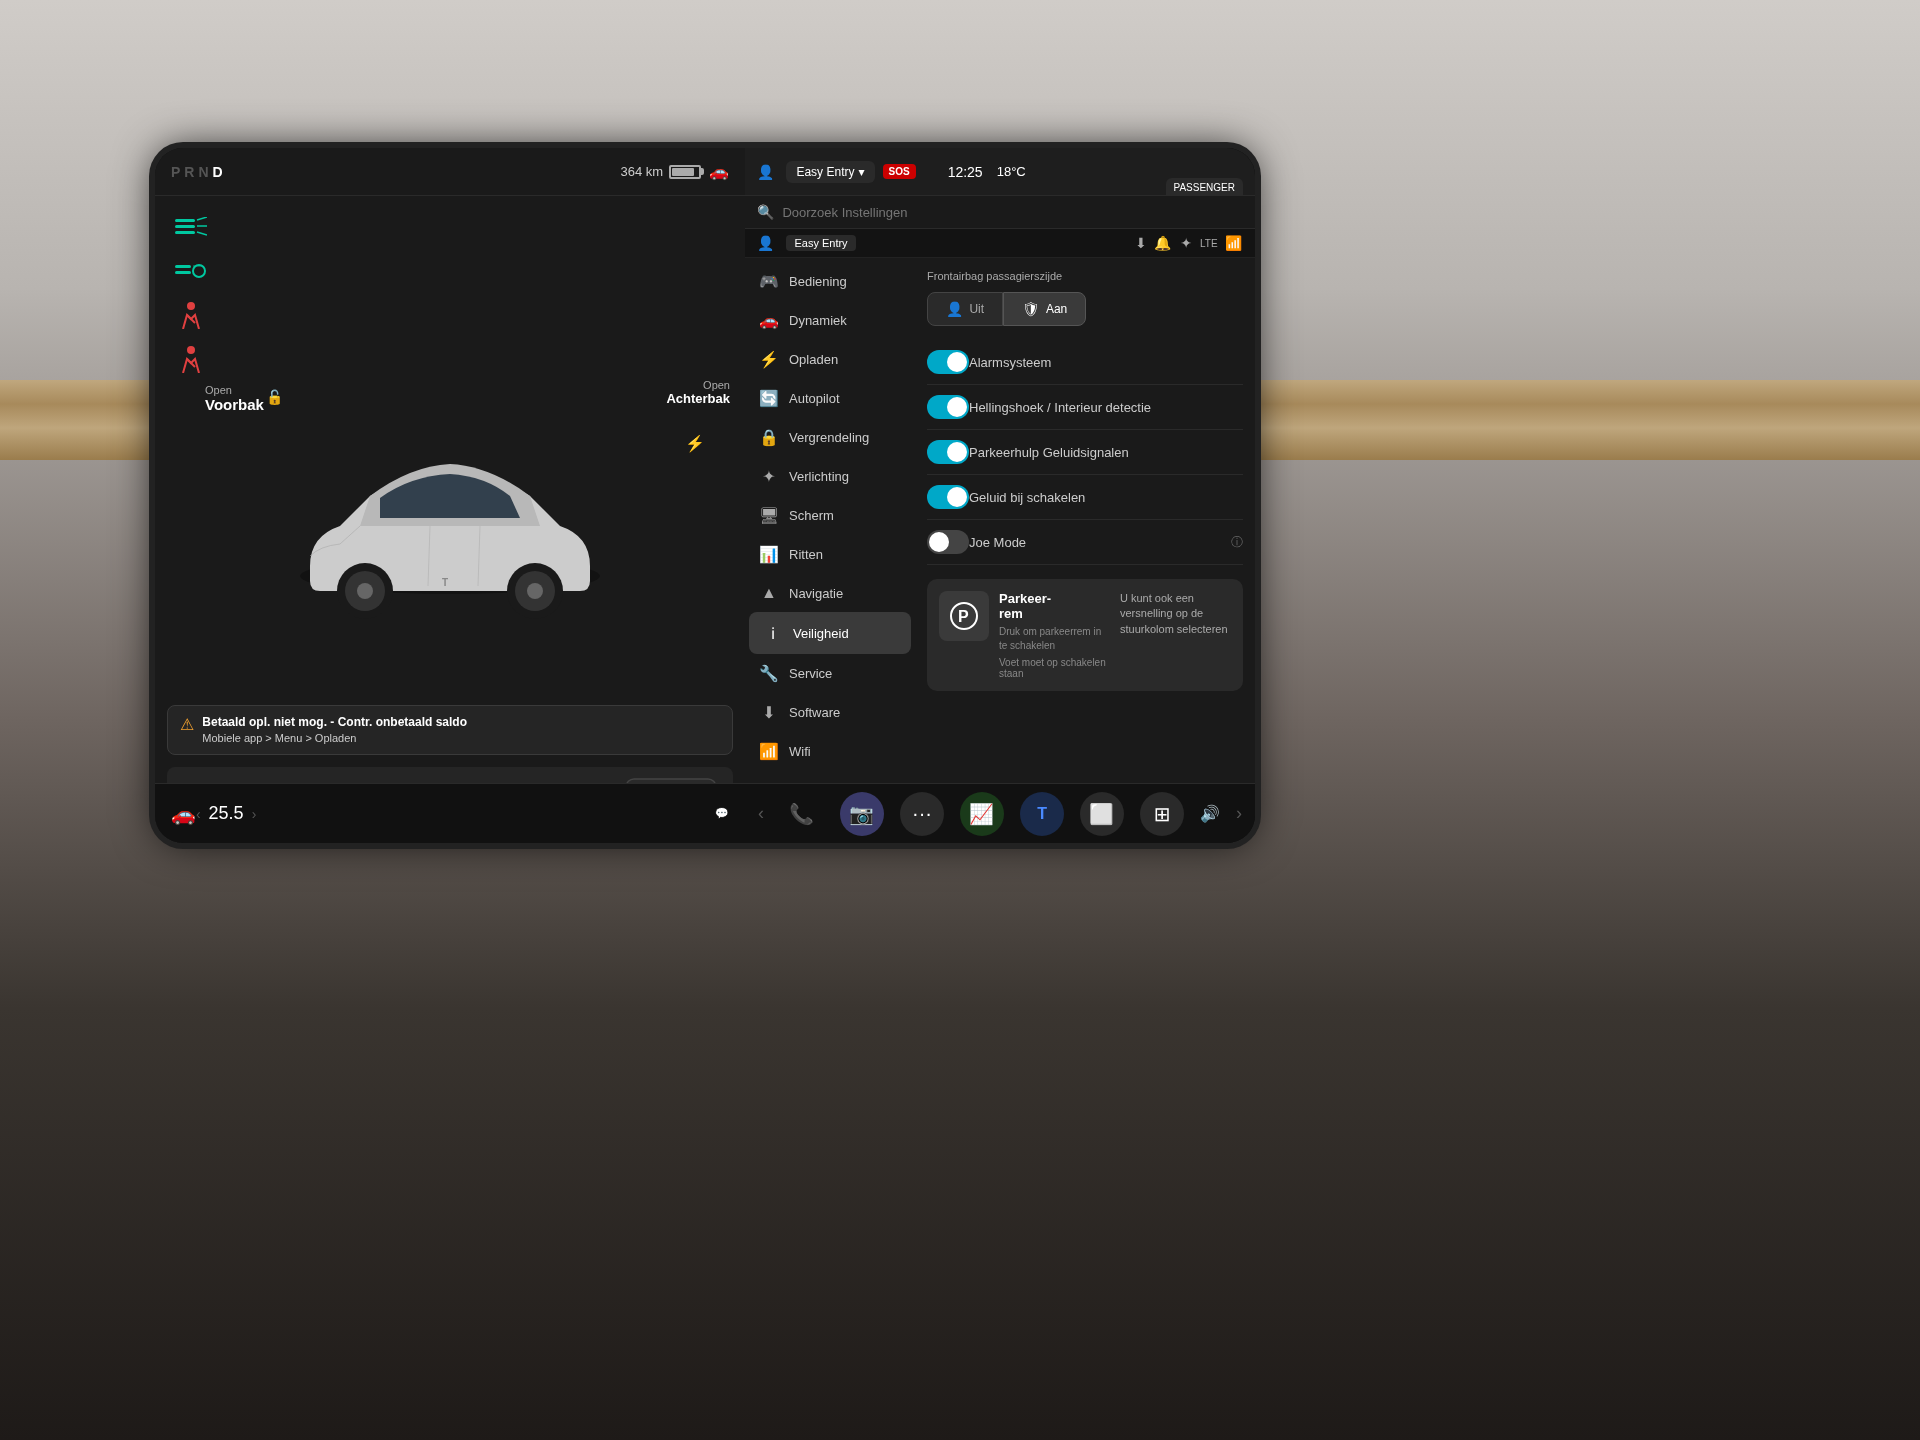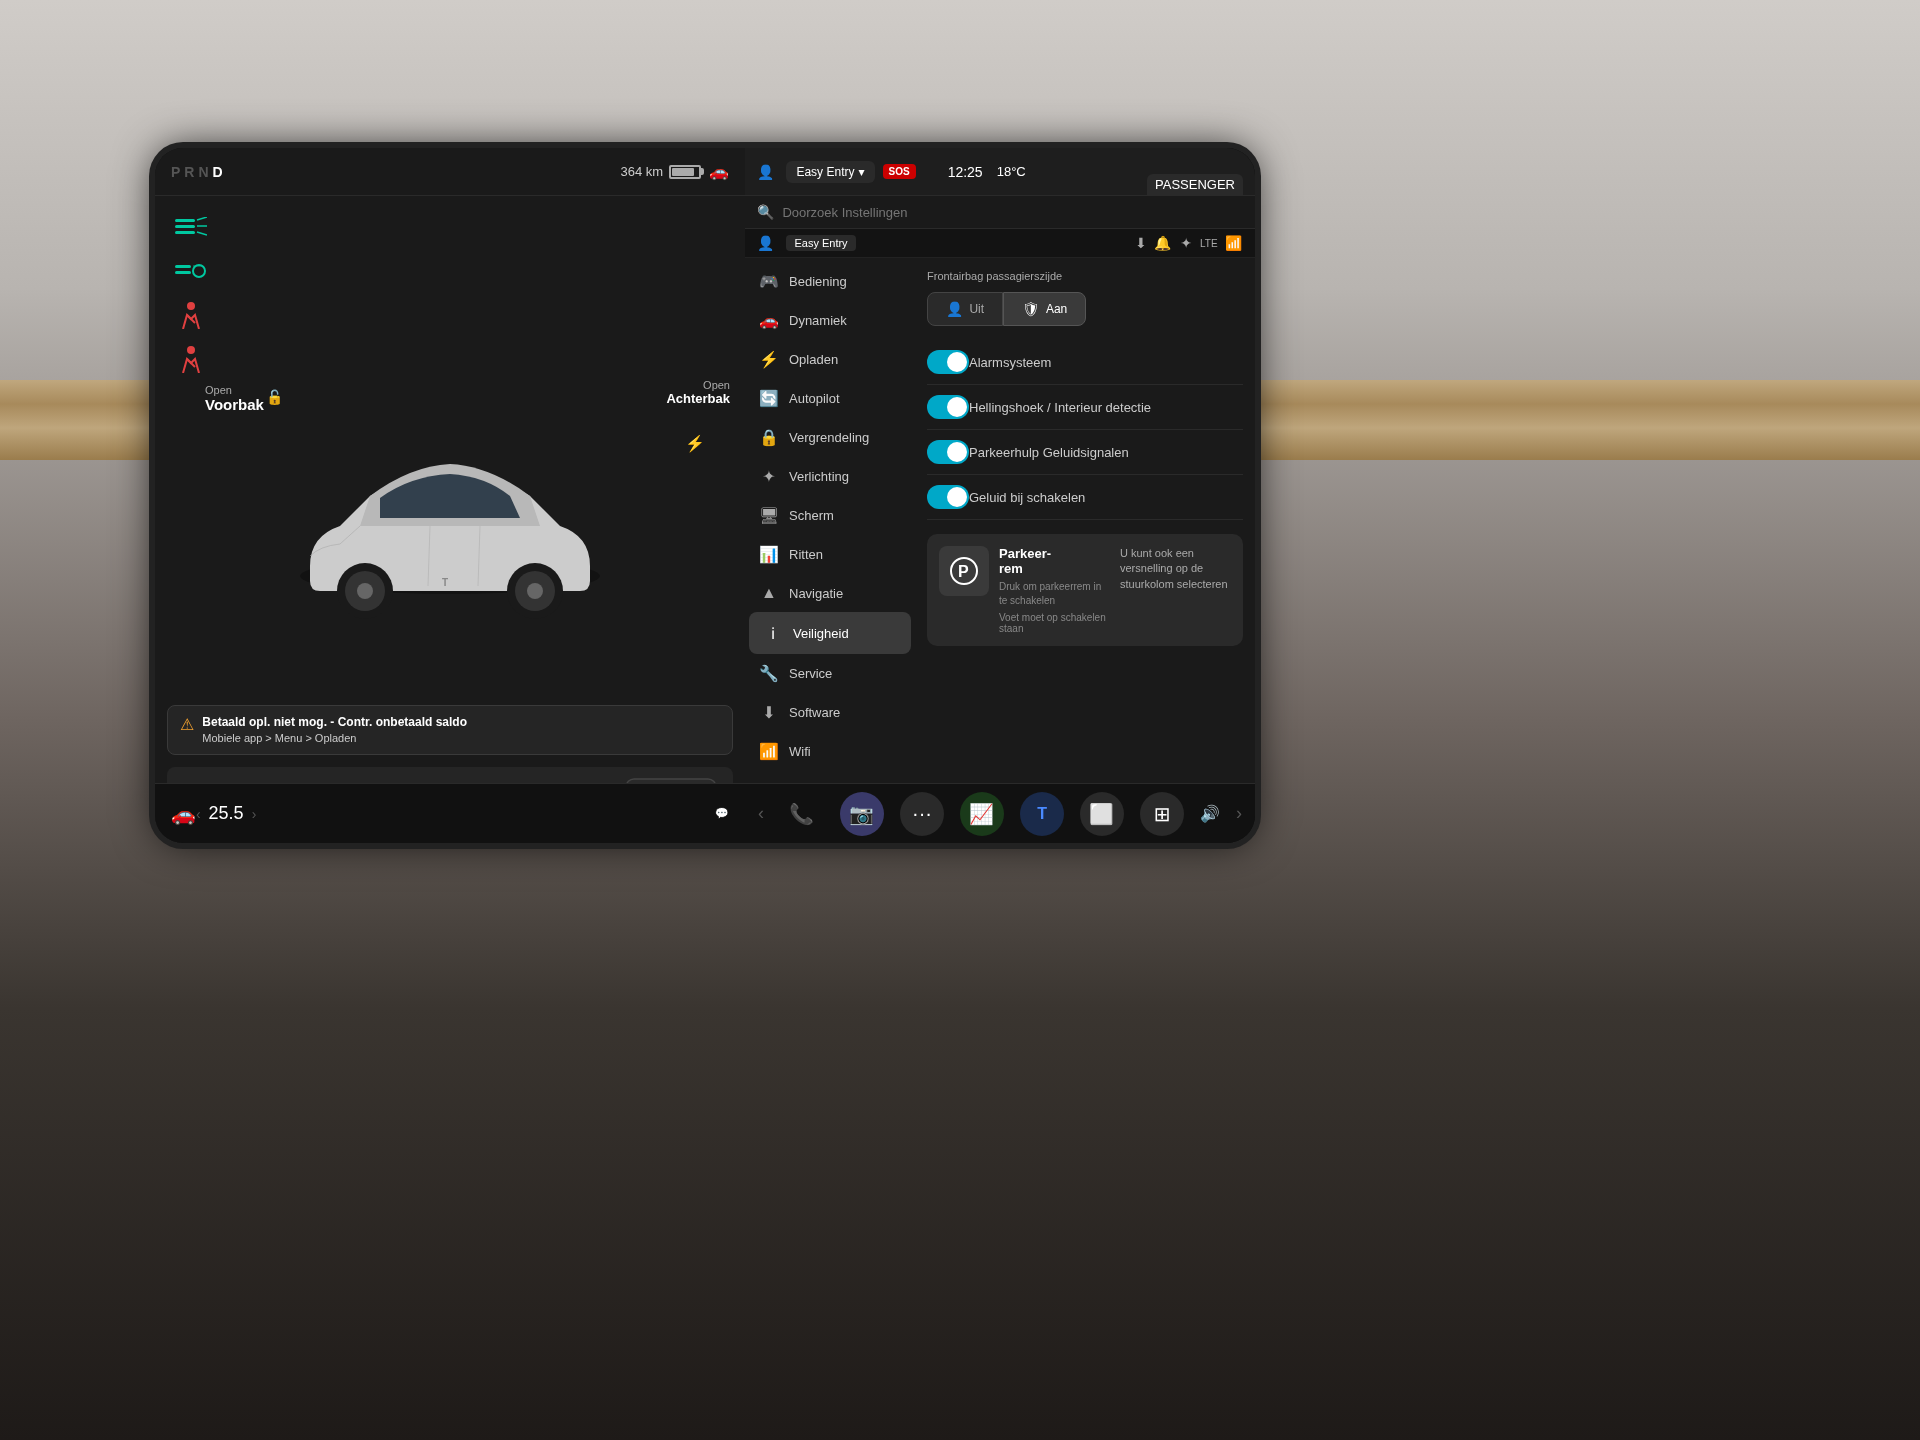--- a/index.html
+++ b/index.html
@@ -269,21 +269,21 @@
     }
 
     .time-display { color: #fff; font-size: 14px; font-weight: 500; }
     .temp-display { color: #fff; font-size: 13px; }
 
     .passenger-airbag {
       margin-left: auto;
       background: #2a2a2a;
       border-radius: 6px;
       padding: 3px 8px;
-      font-size: 13px;
+      font-size: 10px;
       color: #fff;
       text-align: left;
       line-height: 1.3;
       margin-top: 45px;
     }
 
     
     .search-bar {
       background: #1a1a1a;
       padding: 8px 12px;
@@ -750,20 +750,25 @@
             <span class="setting-label">Hellingshoek / Interieur detectie</span>
           </div>
           <div class="setting-row">
             <div class="toggle-switch"></div>
             <span class="setting-label">Parkeerhulp Geluidsignalen</span>
           </div>
           <div class="setting-row">
             <div class="toggle-switch"></div>
             <span class="setting-label">Geluid bij schakelen</span>
           </div>
+          <div class="setting-row">
+            <div class="toggle-switch off"></div>
+            <span class="setting-label">Joe Mode</span>
+            <span style="color:#666; font-size:12px; margin-left:4px;">ⓘ</span>
+          </div>
 
           <div class="parkeer-card">
             <div class="parkeer-icon">
               <svg width="30" height="30" viewBox="0 0 30 30">
                 <circle cx="15" cy="15" r="13" stroke="#fff" stroke-width="2" fill="none"></circle>
                 <text x="9" y="21" font-size="16" font-weight="bold" fill="#fff">P</text>
               </svg>
             </div>
             <div class="parkeer-info">
               <div class="parkeer-title">Parkeer-<br>rem</div>

